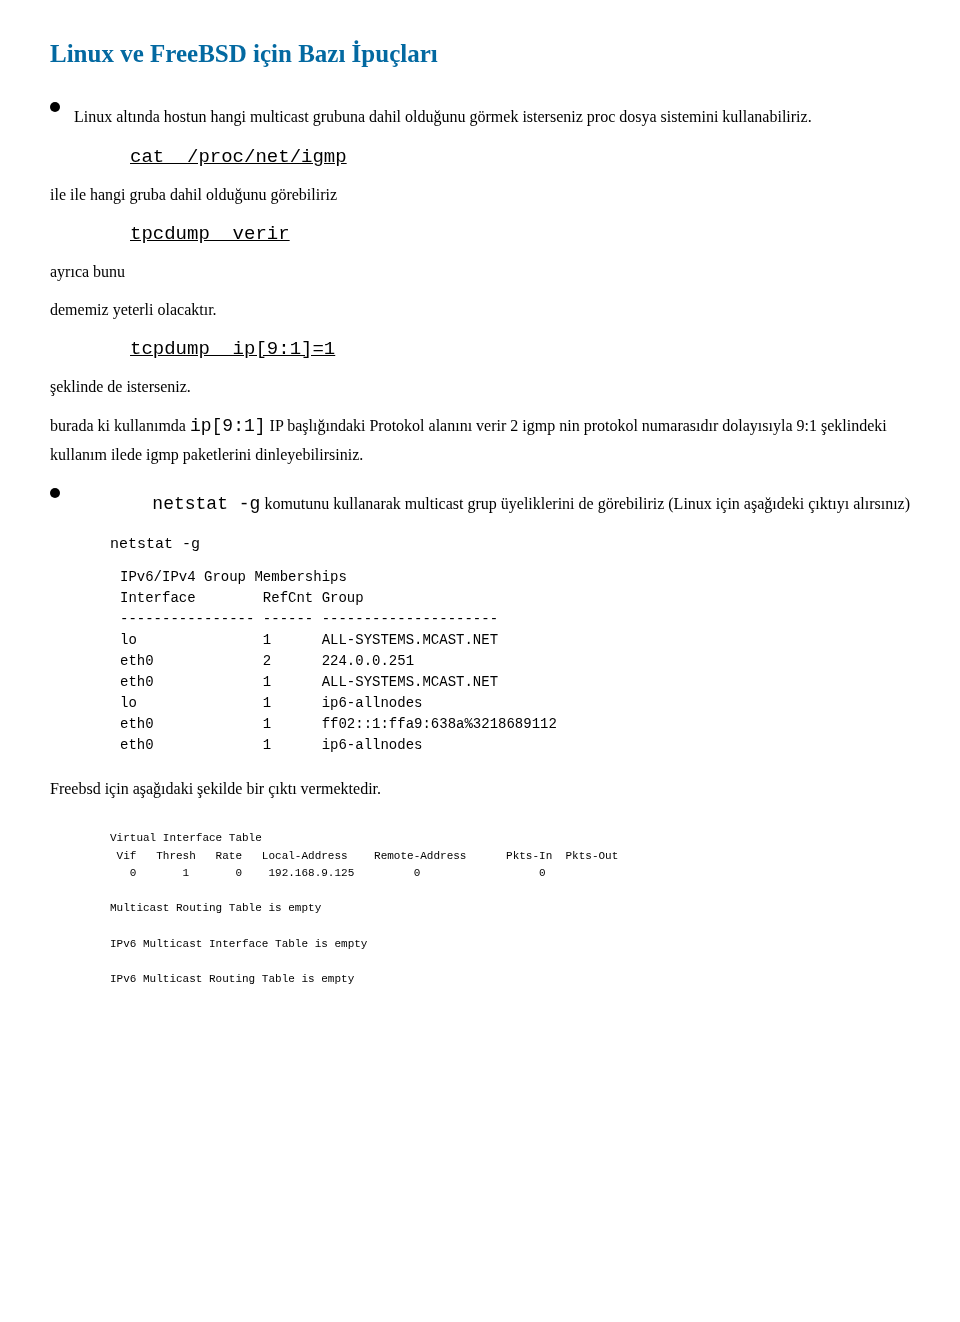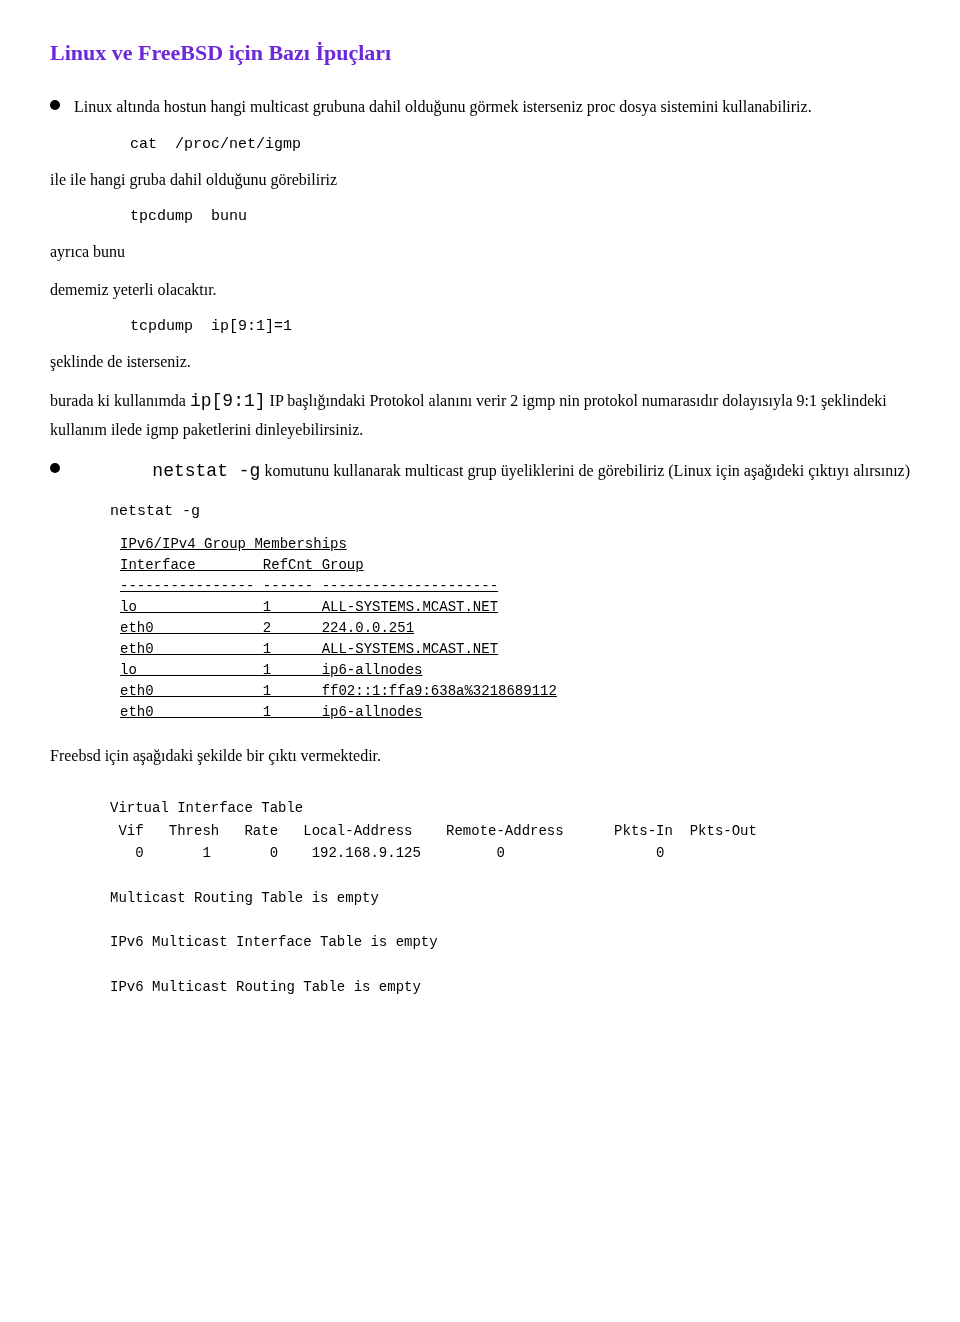--- a/index.html
+++ b/index.html
@@ -13,52 +13,54 @@
       font-family: Georgia, 'Times New Roman', serif;
       font-size: 16px;
       color: #000000;
       padding: 40px 50px;
       width: 960px;
       min-height: 1322px;
     }
 
     h1 {
       font-family: Georgia, 'Times New Roman', serif;
-      font-size: 22px;
+      font-size: 25px;
       font-weight: bold;
       margin-bottom: 28px;
-      color: #6d28d9;
+      color: #0369a1;
     }
 
     .bullet-item {
       display: flex;
       align-items: flex-start;
       margin-bottom: 16px;
     }
 
     .bullet-dot {
       width: 10px;
       height: 10px;
       background: #000;
       border-radius: 50%;
       margin-top: 6px;
       margin-right: 14px;
       flex-shrink: 0;
     }
 
     .bullet-content {
       flex: 1;
+      margin-top: 8px;
     }
 
     .code-block {
       font-family: 'Courier New', Courier, monospace;
-      font-size: 15px;
+      font-size: 19px;
       margin: 14px 0 14px 80px;
       white-space: pre;
       display: block;
+      text-decoration: underline;
     }
 
     .code-block-small {
       font-family: 'Courier New', Courier, monospace;
       font-size: 15px;
       margin: 14px 0 14px 60px;
       white-space: pre;
       display: block;
     }
 
@@ -76,26 +78,25 @@
       line-height: 1.65;
       margin-bottom: 12px;
     }
 
     .netstat-output {
       font-family: 'Courier New', Courier, monospace;
       font-size: 14px;
       margin: 14px 0 14px 70px;
       white-space: pre;
       line-height: 1.5;
-      text-decoration: underline;
     }
 
     .virtual-table {
       font-family: 'Courier New', Courier, monospace;
-      font-size: 14px;
+      font-size: 11px;
       margin: 20px 0 14px 60px;
       white-space: pre;
       line-height: 1.6;
     }
 
     .freebsd-text {
       margin-top: 20px;
       margin-bottom: 28px;
       line-height: 1.65;
     }
@@ -112,21 +113,21 @@
     <div class="bullet-content">
       <span class="section-text">Linux altında hostun hangi multicast grubuna dahil olduğunu görmek isterseniz proc dosya sistemini kullanabiliriz.</span>
     </div>
   </div>
 
   <span class="code-block">cat  /proc/net/igmp</span>
 
   <p class="section-text">ile ile hangi gruba dahil olduğunu görebiliriz</p>
 
 
-  <span class="code-block">tpcdump  bunu</span>
+  <span class="code-block">tpcdump  verir</span>
 
   <p class="section-text">ayrıca bunu</p>
 
   <p class="section-text">dememiz yeterli olacaktır.</p>
 
   <span class="code-block">tcpdump  ip[9:1]=1</span>
 
   <p class="section-text">şeklinde de isterseniz.</p>
 
   <p class="section-text">

